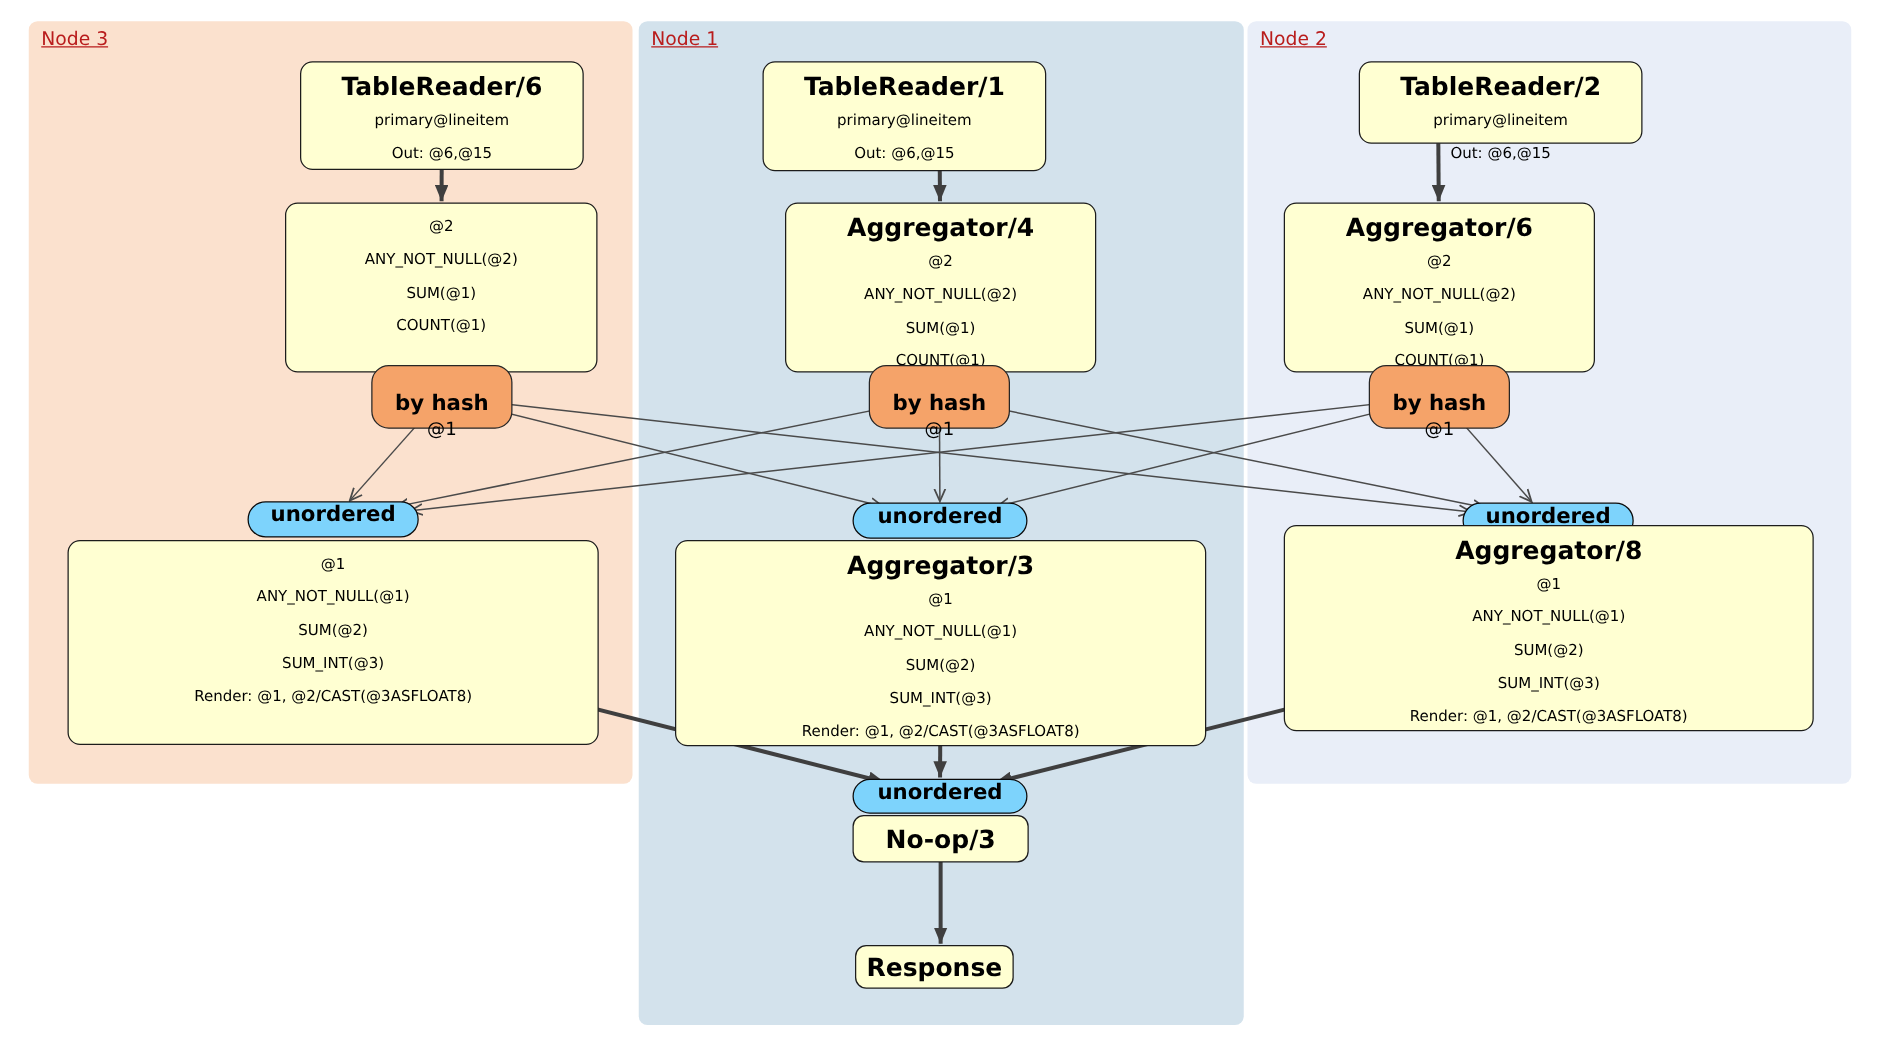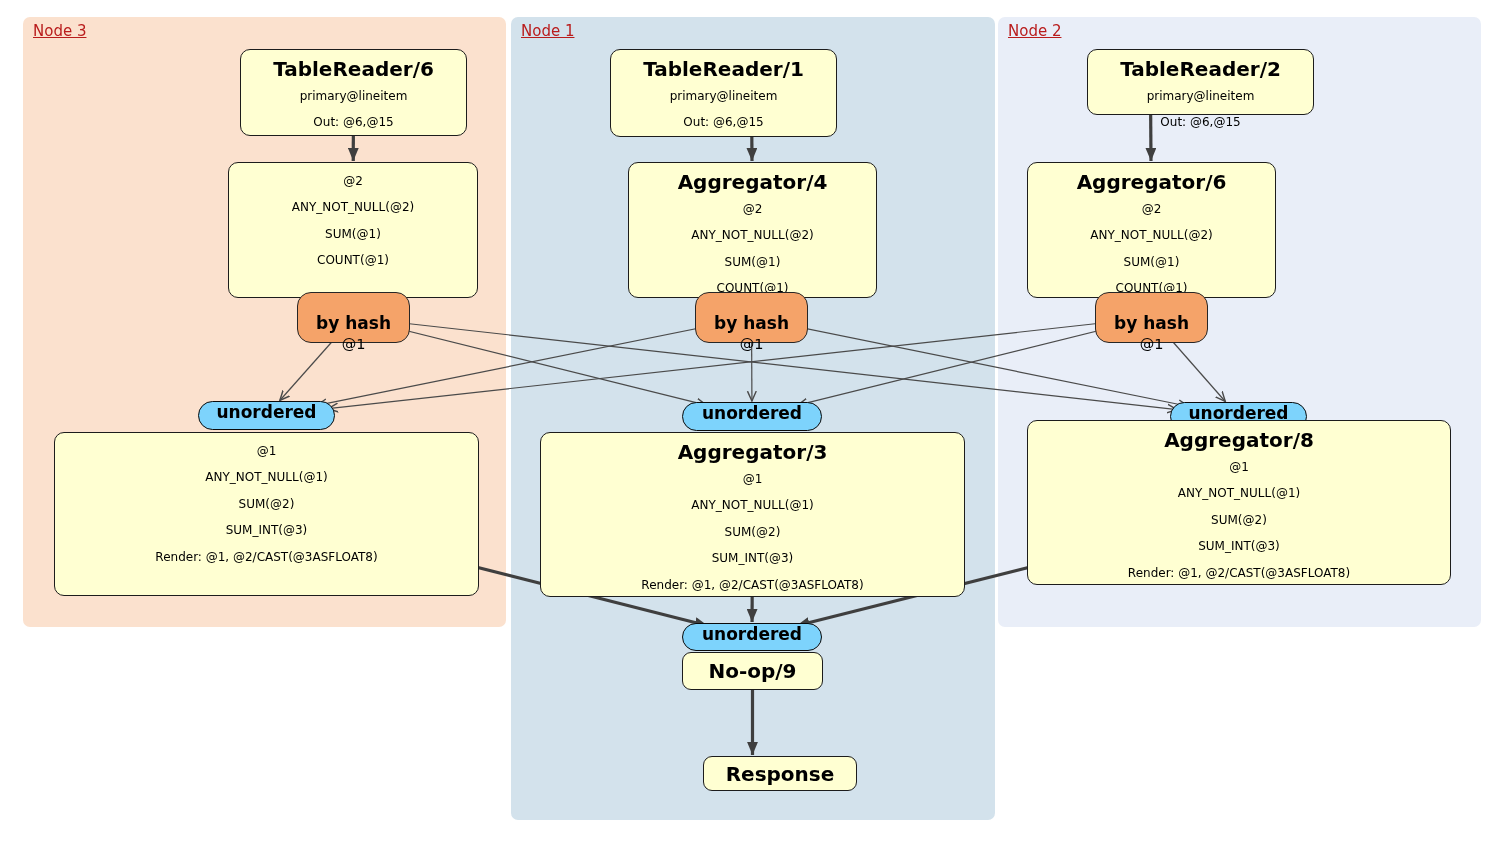--- a/index.html
+++ b/index.html
@@ -158,19 +158,19 @@
     <div class="line">ANY_NOT_NULL(@1)</div>
     <div class="line">SUM(@2)</div>
     <div class="line">SUM_INT(@3)</div>
     <div class="line">Render: @1, @2/CAST(@3ASFLOAT8)</div>
   </div>
 
   <div class="oval" style="left:682px;top:623px;width:140px;height:28px">
     <span>unordered</span>
   </div>
   <div class="proc leaf" style="left:682px;top:652px;width:141px;height:38px;border-radius:9px">
-    <div class="title">No-op/9</div>
+    <div class="title">No-op/3</div>
   </div>
-  <div class="proc leaf" style="left:703px;top:756px;width:154px;height:35px;border-radius:9px">
+  <div class="proc leaf" style="left:684px;top:756px;width:127px;height:35px;border-radius:9px">
     <div class="title">Response</div>
   </div>
 
 </div>
 
 </body></html>

